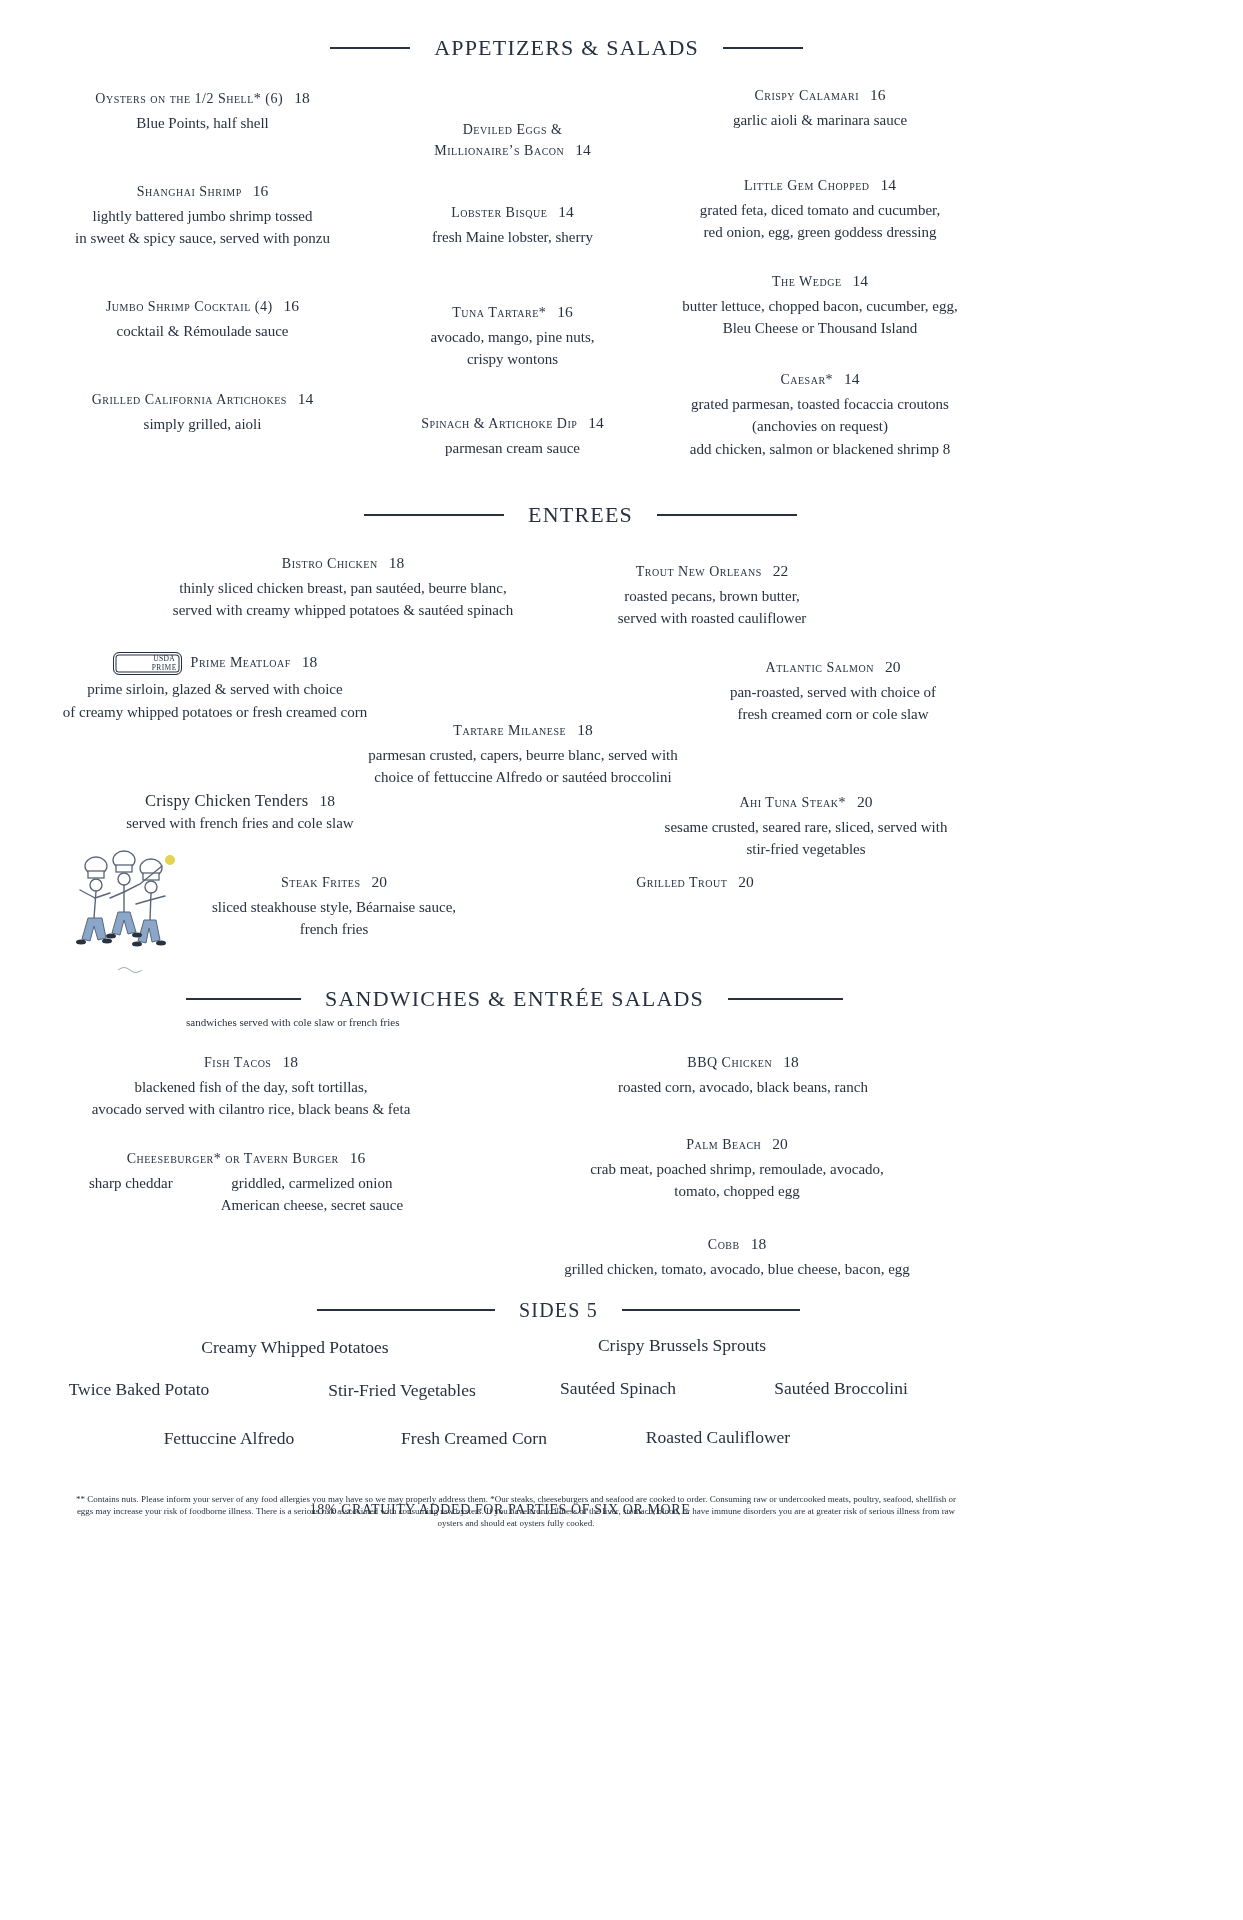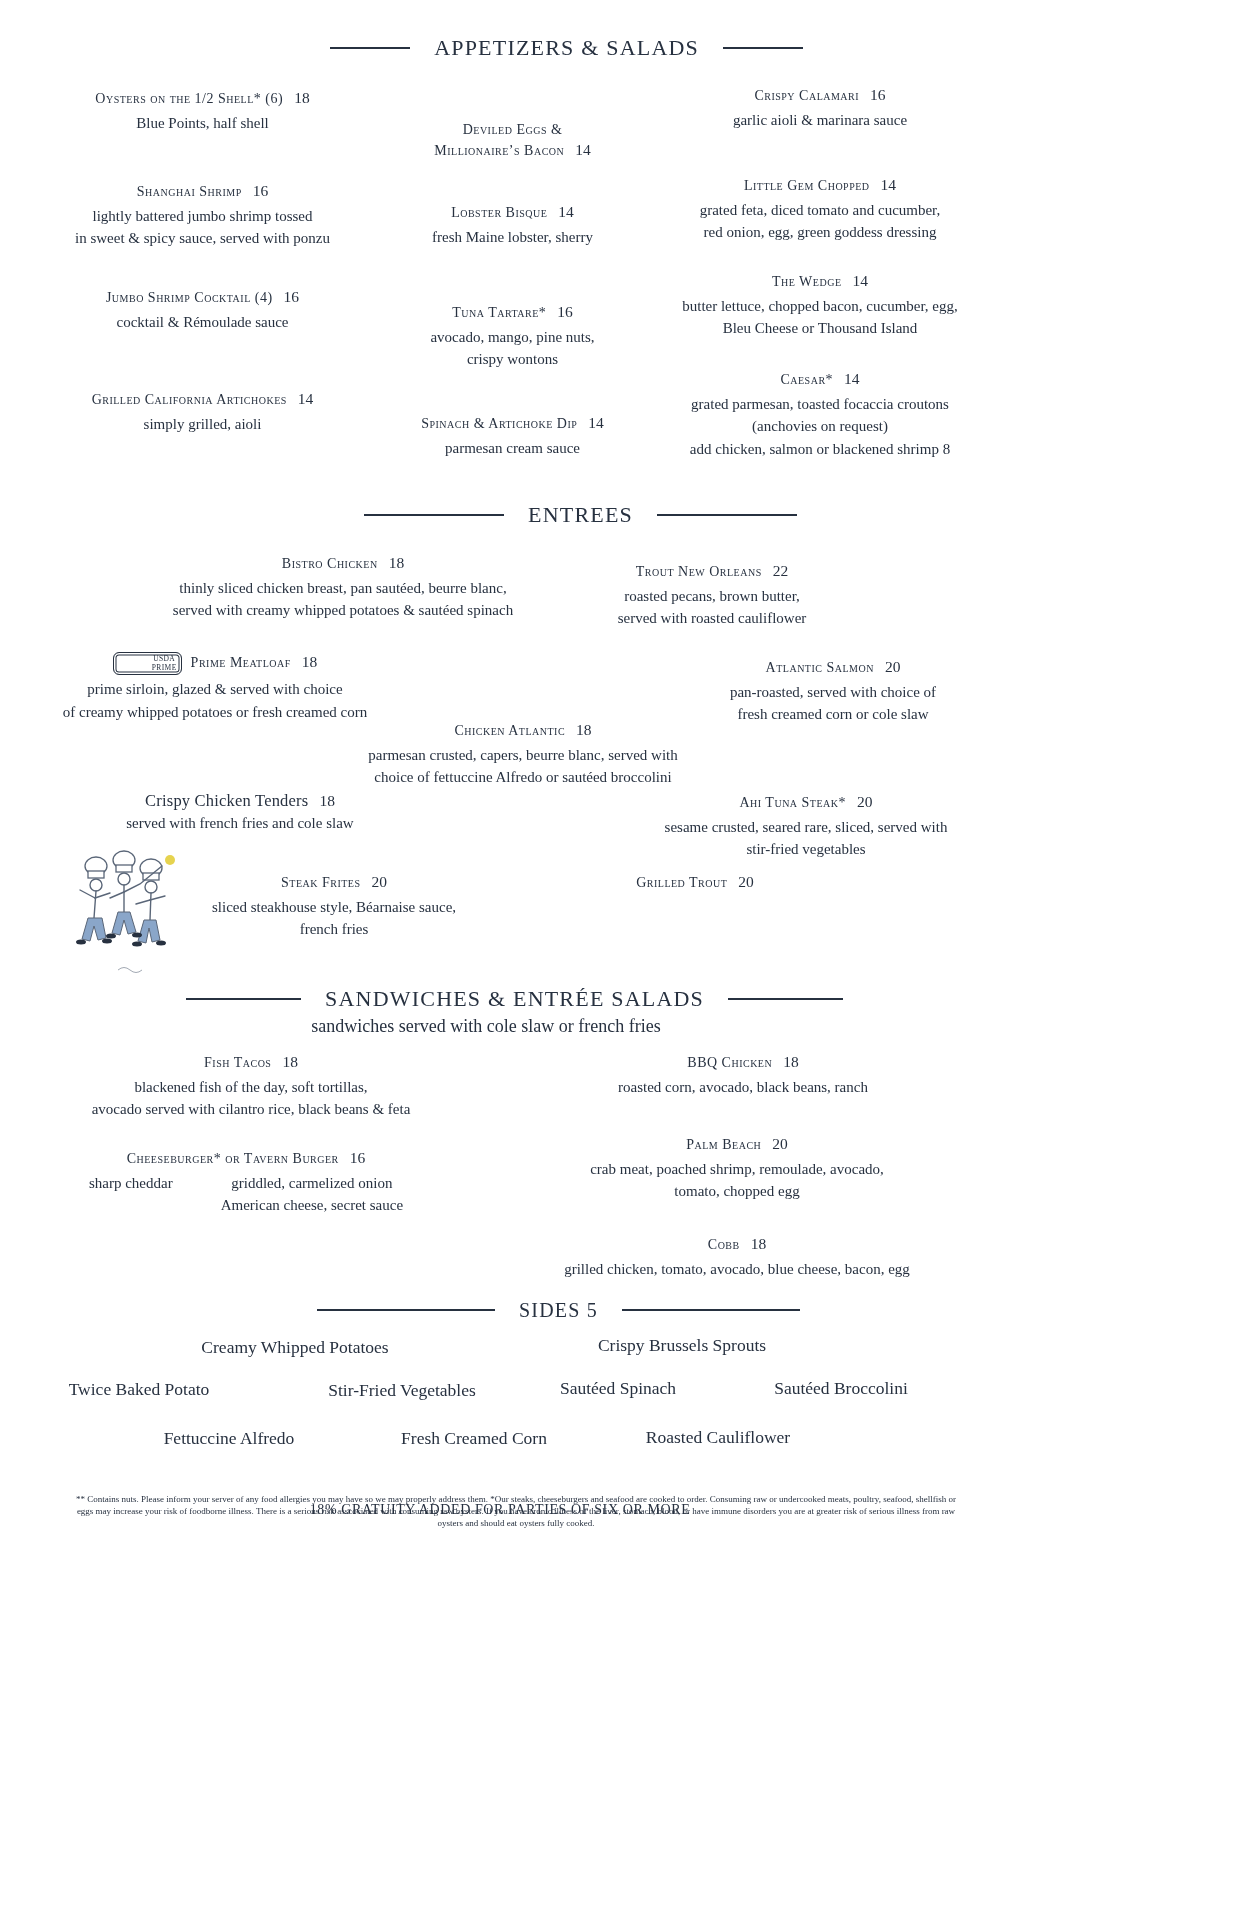--- a/index.html
+++ b/index.html
@@ -9,21 +9,21 @@
   }
   .sec { position:absolute; display:flex; align-items:center; justify-content:flex-end; height:30px; }
   .rule { height:1.5px; background:#273140; display:inline-block; flex:none; }
   .sec-title { font-size:22px; letter-spacing:1.2px; margin:0 24px; white-space:nowrap; }
   .item { position:absolute; text-align:center; line-height:1.3; }
   .nm { font-variant:small-caps; font-size:14px; letter-spacing:0.5px; white-space:pre-line; }
   .pr { font-size:15.5px; margin-left:11px; }
   .ds { font-size:15px; white-space:pre-line; line-height:1.5; margin-top:3px; display:block; }
   .plain .nm { font-variant:normal; font-size:16.5px; letter-spacing:0.2px; }
   .plain .ds { margin-top:0; }
-  .subtitle { position:absolute; text-align:center; font-size:18px; }
+  .subtitle { position:absolute; text-align:left; font-size:11px; }
   .side-item { position:absolute; text-align:center; font-size:17.5px; }
   .usda {
     display:inline-block; vertical-align:middle; border:1px solid #273140; border-radius:6px;
     padding:2px 4px; font-size:7.5px; line-height:1.15; letter-spacing:0.4px; margin-right:9px;
     box-shadow:inset 0 0 0 1.5px #fff, inset 0 0 0 2.5px #273140; text-align:center;
     font-variant:normal;
   }
   .usda span { display:block;margin-left:34px; }
   .burger-desc { display:flex; justify-content:center; gap:48px; align-items:flex-start; margin-top:3px; }
   .burger-desc .ds { margin-top:0; }
@@ -73,21 +73,21 @@
     <span class="ds">grated feta, diced tomato and cucumber,
 red onion, egg, green goddess dressing</span>
   </div>
 
   <div class="item" style="left:645px;top:271px;width:350px">
     <div><span class="nm">The Wedge</span><span class="pr">14</span></div>
     <span class="ds">butter lettuce, chopped bacon, cucumber, egg,
 Bleu Cheese or Thousand Island</span>
   </div>
 
-  <div class="item" style="left:30px;top:287px;width:345px">
+  <div class="item" style="left:30px;top:296px;width:345px">
     <div><span class="nm">Jumbo Shrimp Cocktail (4)</span><span class="pr">16</span></div>
     <span class="ds">cocktail &amp; Rémoulade sauce</span>
   </div>
 
   <div class="item" style="left:340px;top:302px;width:345px">
     <div><span class="nm">Tuna Tartare*</span><span class="pr">16</span></div>
     <span class="ds">avocado, mango, pine nuts,
 crispy wontons</span>
   </div>
 
@@ -132,21 +132,21 @@
 of creamy whipped potatoes or fresh creamed corn</span>
   </div>
 
   <div class="item" style="left:668px;top:657px;width:330px">
     <div><span class="nm">Atlantic Salmon</span><span class="pr">20</span></div>
     <span class="ds">pan-roasted, served with choice of
 fresh creamed corn or cole slaw</span>
   </div>
 
   <div class="item" style="left:323px;top:720px;width:400px">
-    <div><span class="nm">Chicken Atlantic</span><span class="pr">18</span></div>
+    <div><span class="nm">Tartare Milanese</span><span class="pr">18</span></div>
     <span class="ds">parmesan crusted, capers, beurre blanc, served with
 choice of fettuccine Alfredo or sautéed broccolini</span>
   </div>
 
   <div class="item plain" style="left:70px;top:790px;width:340px">
     <div><span class="nm">Crispy Chicken Tenders</span><span class="pr">18</span></div>
     <span class="ds">served with french fries and cole slaw</span>
   </div>
 
   <div class="item" style="left:641px;top:792px;width:330px">

